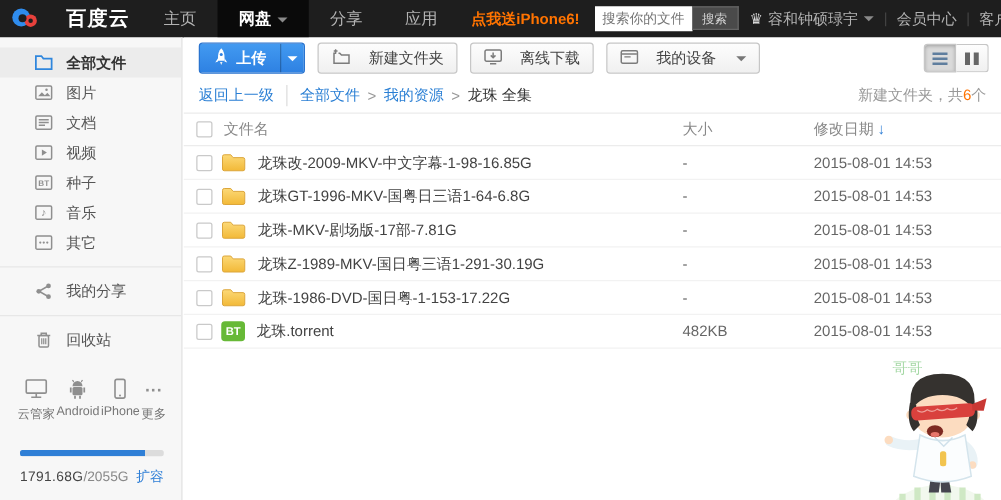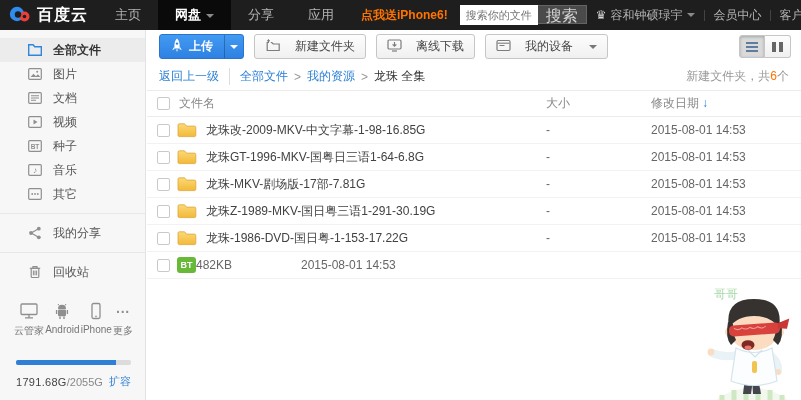--- a/index.html
+++ b/index.html
@@ -7,31 +7,31 @@
   body {
     font-family: "Liberation Sans", "DejaVu Sans", sans-serif;
     font-size: 12px; background: #fff; position: relative; color: #333;
   }
 
   
   .navbar {
     position: absolute; top: 0; left: 0; width: 801px; height: 30px;
     background: #1e1e1e; display: flex; align-items: center; color: #b3b3b3;
   }
-  .brand { display: flex; align-items: center; padding: 0 10px 0 8px; flex-shrink: 0; }
+  .brand { display: flex; align-items: center; padding: 0 10px 0 8px; flex-shrink: 0; gap: 16px; }
   .brand-name { color: #fff; font-size: 16px; font-weight: bold; margin-left: 5px; letter-spacing: 1px; }
   .nav-item { line-height: 30px; padding: 0 17px; font-size: 13px; cursor: pointer; flex-shrink: 0; }
   .nav-item.active { background: #0a0a0a; color: #fff; font-weight: bold; }
   .caret { display: inline-block; width: 0; height: 0; border-left: 4px solid transparent;
     border-right: 4px solid transparent; border-top: 4px solid #8a8a8a; margin-left: 5px; vertical-align: 1px; }
   .promo { color: #ff7300; font-weight: bold; margin-left: 10px; flex-shrink: 0; cursor: pointer; }
   .search-box { display: flex; margin-left: 12px; flex-shrink: 0; }
   .search-input { width: 78px; height: 20px; border: 0; padding: 0 6px; font-size: 11px; color: #333; outline: none; }
   .search-btn { height: 19px; background: #4a4a4a; border: 1px solid #646464; border-left: 0;
-    color: #d4d4d4; font-size: 16px; padding: 0 8px; cursor: pointer; }
+    color: #d4d4d4; font-size: 10px; padding: 0 8px; cursor: pointer; }
   .nav-right { display: flex; align-items: center; margin-left: auto; padding-right: 10px; }
   .nav-link { padding: 0 9px; line-height: 30px; cursor: pointer; white-space: nowrap; position: relative; }
   .nav-link + .nav-link::before { content: ""; position: absolute; left: 0; top: 10px; height: 11px; border-left: 1px solid #424242; }
   .user-entry { display: flex; align-items: center; }
   .crown-icon { color: #d8d8d8; margin-right: 4px; font-size: 12px; }
 
   
   .sidebar {
     position: absolute; top: 30px; left: 0; width: 146px; height: 370px;
     background: #f7f7f7; border-right: 1px solid #e3e3e3; padding-top: 8px;
@@ -458,20 +458,21 @@
         <span class="col-size">-</span>
         <span class="col-date">2015-08-01 14:53</span>
       </div>
 
       <div class="file-row type-torrent">
         <span class="checkbox"></span>
         <span class="file-icon">
 
           <span class="bt-file-icon">BT</span>
         </span>
+        <span class="file-name">龙珠.torrent</span>
         <span class="col-size">482KB</span>
         <span class="col-date">2015-08-01 14:53</span>
       </div>
     </div>
 
   <div class="mascot">
     <svg width="95" height="118" viewBox="0 0 95 118">
 
       <g>
         <ellipse cx="50" cy="132" rx="42" ry="26" fill="#f2f8ee"></ellipse>

